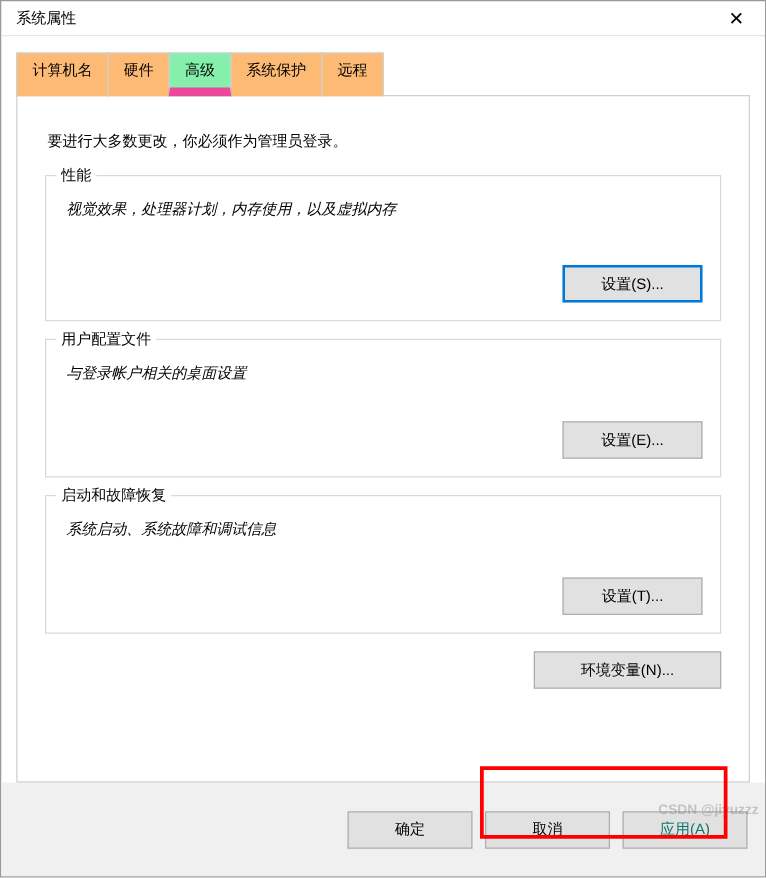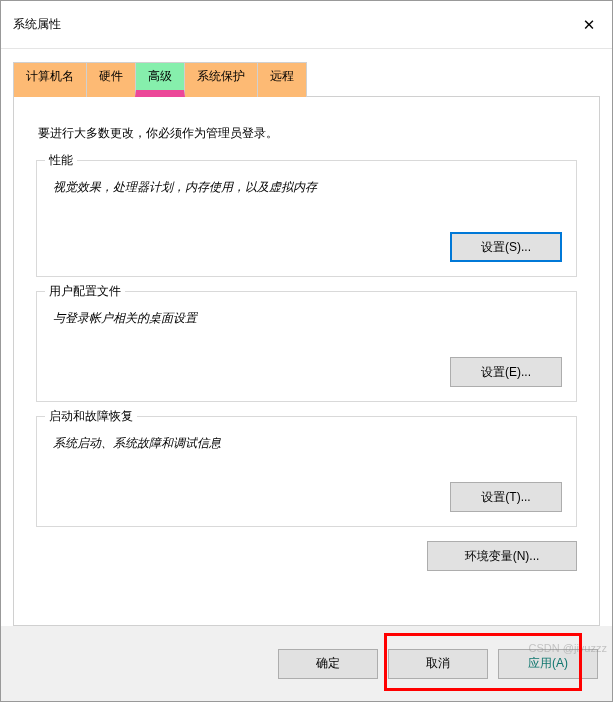--- a/index.html
+++ b/index.html
@@ -7,21 +7,21 @@
       font-family: "Microsoft YaHei", "Segoe UI", Tahoma, sans-serif;
       font-size: 12px;
       background: #fff;
       width: 613px;
       height: 702px;
       border: 1px solid #999;
       display: flex;
       flex-direction: column;
     }
     .titlebar {
-      height: 48px;
+      height: 28px;
       display: flex;
       align-items: center;
       padding: 0 0 0 12px;
       border-bottom: 1px solid #e5e5e5;
     }
     .titlebar-title {
       flex: 1;
       font-size: 12px;
       color: #000;
     }
@@ -147,20 +147,21 @@
       min-width: 100px;
       height: 30px;
     }
     .watermark {
       position: absolute;
       right: 6px;
       bottom: 48px;
       color: rgba(140,140,140,0.45);
       font-size: 11px;
       pointer-events: none;
+      font-weight: bold;
     }
   </style>
 </head>
 <body>
 
 <div class="titlebar">
   <span class="titlebar-title">系统属性</span>
   <div class="close-btn">
     <span>✕</span>
   </div>

